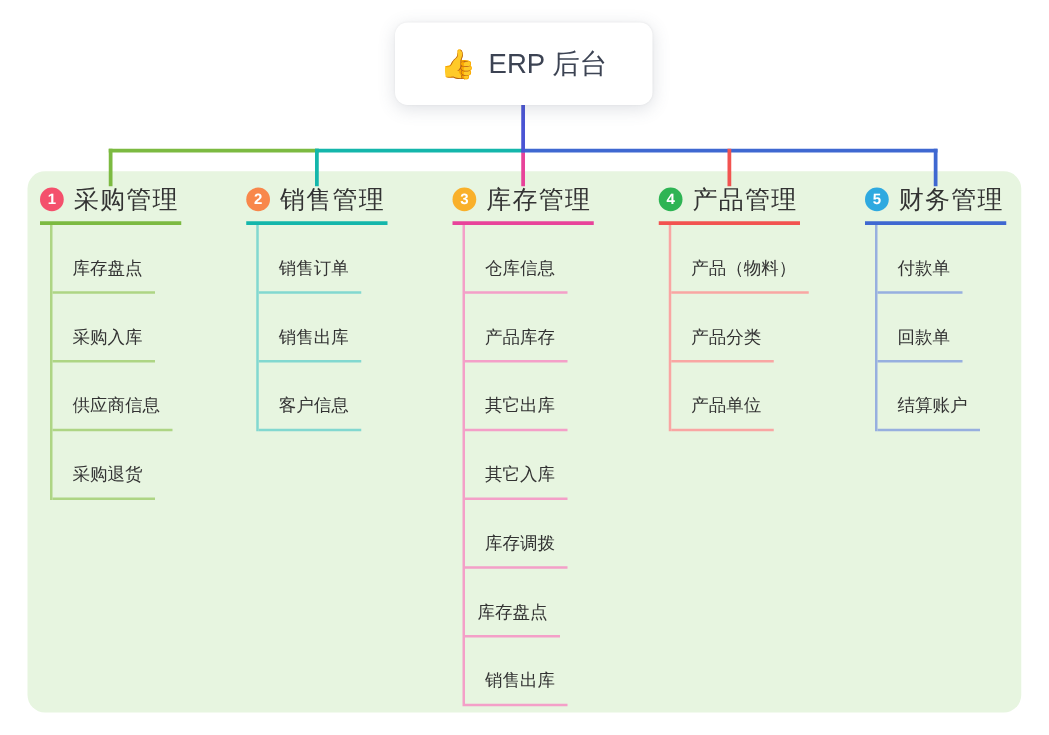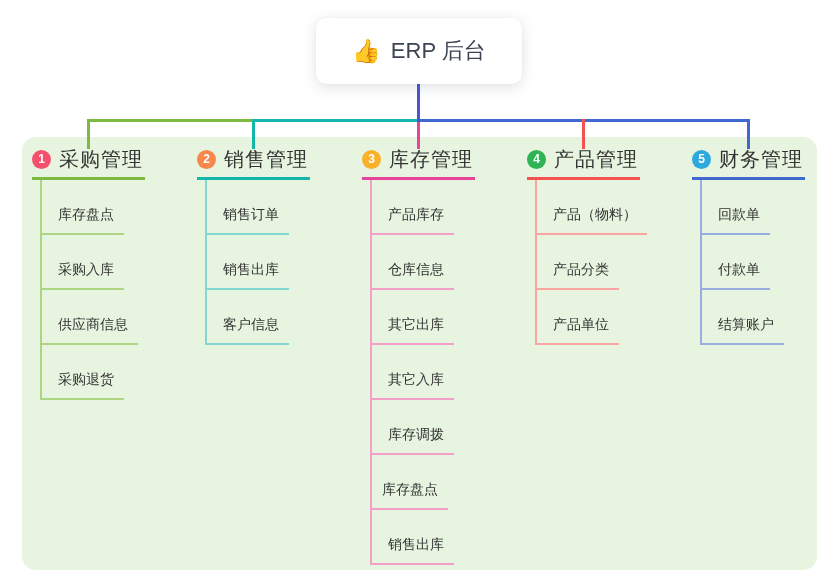--- a/index.html
+++ b/index.html
@@ -103,24 +103,24 @@
           </li>
         </ul>
       </div>
       <div class="branch" style="left: 362px;">
         <div class="branch-header" style="border-bottom-color: rgb(232, 67, 154);">
           <span class="num" style="background: rgb(249, 176, 42);">3</span>
           <span class="branch-title">库存管理</span>
         </div>
         <ul class="children" style="border-left-color: rgb(244, 159, 200);">
           <li>
-            <span class="cell" style="border-bottom-color: rgb(244, 159, 200);">产品库存</span>
+            <span class="cell" style="border-bottom-color: rgb(244, 159, 200);">仓库信息</span>
           </li>
           <li>
-            <span class="cell" style="border-bottom-color: rgb(244, 159, 200);">仓库信息</span>
+            <span class="cell" style="border-bottom-color: rgb(244, 159, 200);">产品库存</span>
           </li>
           <li>
             <span class="cell" style="border-bottom-color: rgb(244, 159, 200);">其它出库</span>
           </li>
           <li>
             <span class="cell" style="border-bottom-color: rgb(244, 159, 200);">其它入库</span>
           </li>
           <li>
             <span class="cell" style="border-bottom-color: rgb(244, 159, 200);">库存调拨</span>
           </li>
@@ -149,24 +149,24 @@
           </li>
         </ul>
       </div>
       <div class="branch" style="left: 692px;">
         <div class="branch-header" style="border-bottom-color: rgb(63, 104, 209);">
           <span class="num" style="background: rgb(46, 169, 224);">5</span>
           <span class="branch-title">财务管理</span>
         </div>
         <ul class="children" style="border-left-color: rgb(151, 175, 223);">
           <li>
-            <span class="cell" style="border-bottom-color: rgb(151, 175, 223);">回款单</span>
+            <span class="cell" style="border-bottom-color: rgb(151, 175, 223);">付款单</span>
           </li>
           <li>
-            <span class="cell" style="border-bottom-color: rgb(151, 175, 223);">付款单</span>
+            <span class="cell" style="border-bottom-color: rgb(151, 175, 223);">回款单</span>
           </li>
           <li>
             <span class="cell" style="border-bottom-color: rgb(151, 175, 223);">结算账户</span>
           </li>
         </ul>
       </div>
     </div>
 </div>
 
 </body></html>

